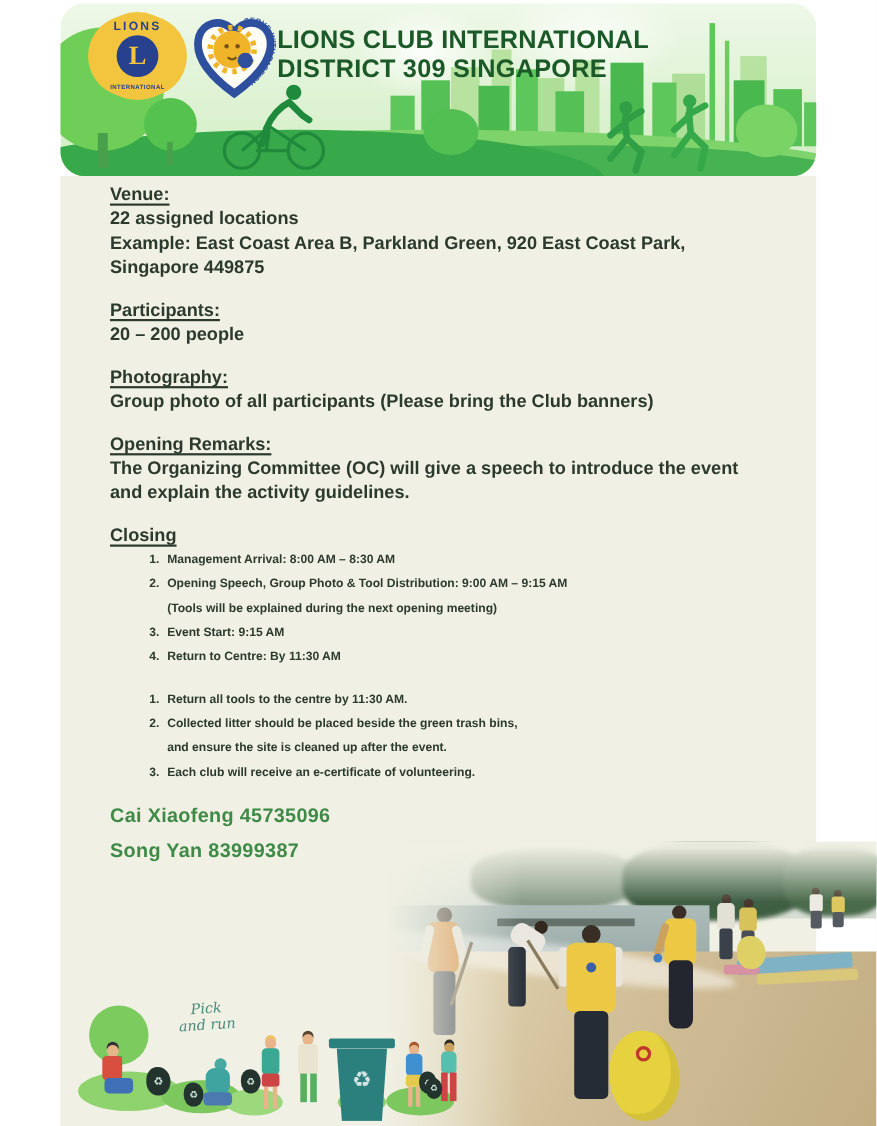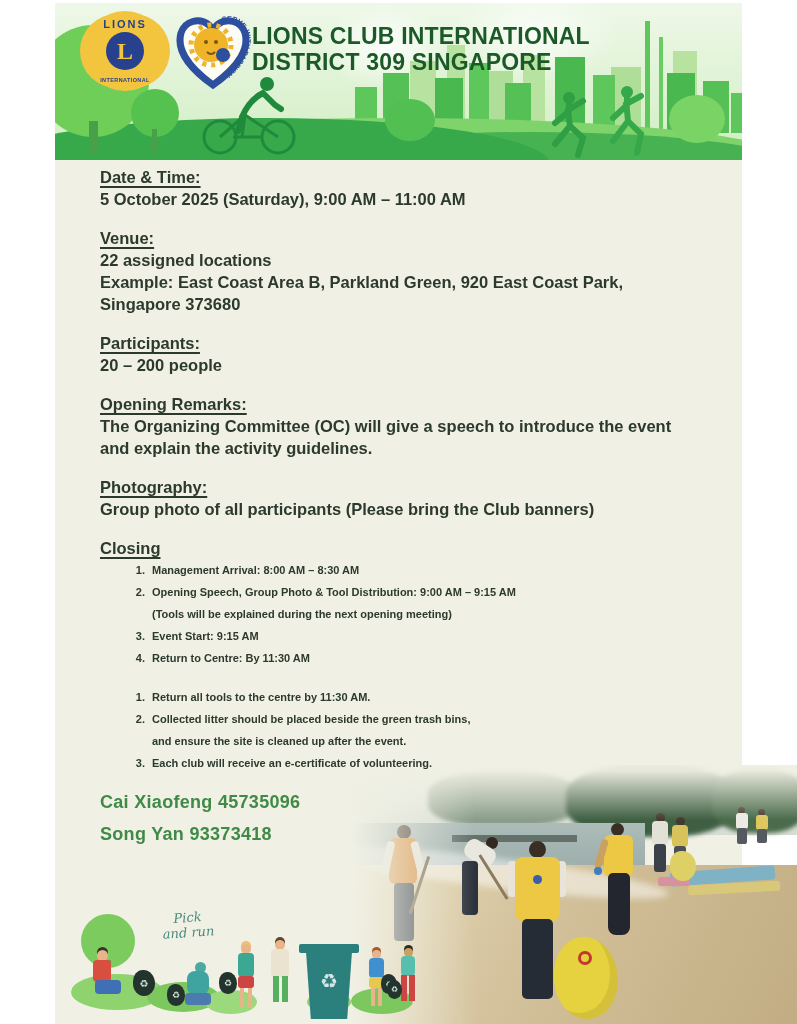--- a/index.html
+++ b/index.html
@@ -6,21 +6,21 @@
   *{box-sizing:border-box;}
   .page{position:relative;width:797px;height:1024px;background:#ffffff;overflow:hidden;
         font-family:"Liberation Sans",sans-serif;}
   
   .panel{position:absolute;left:55px;top:160px;width:687px;height:864px;background:#f0f0e4;}
   
   .banner{position:absolute;left:55px;top:3px;width:687px;height:157px;overflow:hidden;
           background:
             radial-gradient(90px 60px at 48% 28%, rgba(255,255,255,.9), rgba(255,255,255,0) 70%),
             radial-gradient(120px 70px at 70% 20%, rgba(255,255,255,.75), rgba(255,255,255,0) 70%),
-            linear-gradient(180deg,#eef8e8 0%,#ddf2d2 60%,#cfeec2 100%);}
+            linear-gradient(180deg,#eef8e8 0%,#ddf2d2 60%,#cfeec2 100%); border-radius: 22px;}
   .bld{position:absolute;bottom:27px;}
   .banner-title{position:absolute;left:197px;top:20px;color:#1b5a28;font-weight:bold;
                 font-size:23px;line-height:26px;letter-spacing:.2px;}
   .hill1{position:absolute;left:-50px;right:-50px;bottom:-42px;height:84px;background:#7fd36b;border-radius:50%;}
   .hill2{position:absolute;left:-70px;right:28%;bottom:-50px;height:92px;background:#37a94a;border-radius:50%;}
   .hill3{position:absolute;left:30%;right:-60px;bottom:-46px;height:74px;background:#46b251;border-radius:50%;}
   .tree-ball{position:absolute;border-radius:50%;}
   .trunk{position:absolute;background:#49a04a;}
   
   .lions-logo{position:absolute;left:30px;top:8px;width:80px;height:80px;border-radius:50%;
@@ -268,46 +268,42 @@
       <span style="position:absolute;left:4px;top:8px;width:14px;height:20px;background:#58bfae;border-radius:4px;"></span>
       <span style="position:absolute;left:4px;top:27px;width:6px;height:26px;background:#cc4444;"></span>
       <span style="position:absolute;left:12px;top:27px;width:6px;height:26px;background:#cc4444;"></span>
     </div>
     <div class="bagb" style="left:332px;top:82px;width:15px;height:19px;font-size:8px;">♻</div>
   </div>
 
   <div class="content">
 
 
-    <div class="section">
-      <div class="sec-title">Date &amp; Time:</div>
-      <div class="sec-body">5 October 2025 (Saturday), 9:00 AM – 11:00 AM</div>
-    </div>
 
     <div class="section">
       <div class="sec-title">Venue:</div>
       <div class="sec-body">22 assigned locations
 Example: East Coast Area B, Parkland Green, 920 East Coast Park,
-Singapore 373680</div>
+Singapore 449875</div>
     </div>
 
     <div class="section">
       <div class="sec-title">Participants:</div>
       <div class="sec-body">20 – 200 people</div>
+    </div>
+
+    <div class="section">
+      <div class="sec-title">Photography:</div>
+      <div class="sec-body">Group photo of all participants (Please bring the Club banners)</div>
     </div>
 
     <div class="section">
       <div class="sec-title">Opening Remarks:</div>
       <div class="sec-body">The Organizing Committee (OC) will give a speech to introduce the event
 and explain the activity guidelines.</div>
-    </div>
-
-    <div class="section">
-      <div class="sec-title">Photography:</div>
-      <div class="sec-body">Group photo of all participants (Please bring the Club banners)</div>
     </div>
 
     <div class="section">
       <div class="sec-title">Closing</div>
       <ol class="numlist">
         <li>Management Arrival: 8:00 AM – 8:30 AM</li>
         <li>Opening Speech, Group Photo &amp; Tool Distribution: 9:00 AM – 9:15 AM
 (Tools will be explained during the next opening meeting)</li>
         <li>Event Start: 9:15 AM</li>
         <li>Return to Centre: By 11:30 AM</li>
@@ -318,17 +314,17 @@
       <ol class="numlist">
         <li>Return all tools to the centre by 11:30 AM.</li>
         <li>Collected litter should be placed beside the green trash bins,
 and ensure the site is cleaned up after the event.</li>
         <li>Each club will receive an e-certificate of volunteering.</li>
       </ol>
     </div>
 
     <div class="contacts">
       <div class="contact-line">Cai Xiaofeng 45735096</div>
-      <div class="contact-line">Song Yan  93373418</div>
+      <div class="contact-line">Song Yan  83999387</div>
     </div>
   </div>
 
 </div>
 
 </body></html>

